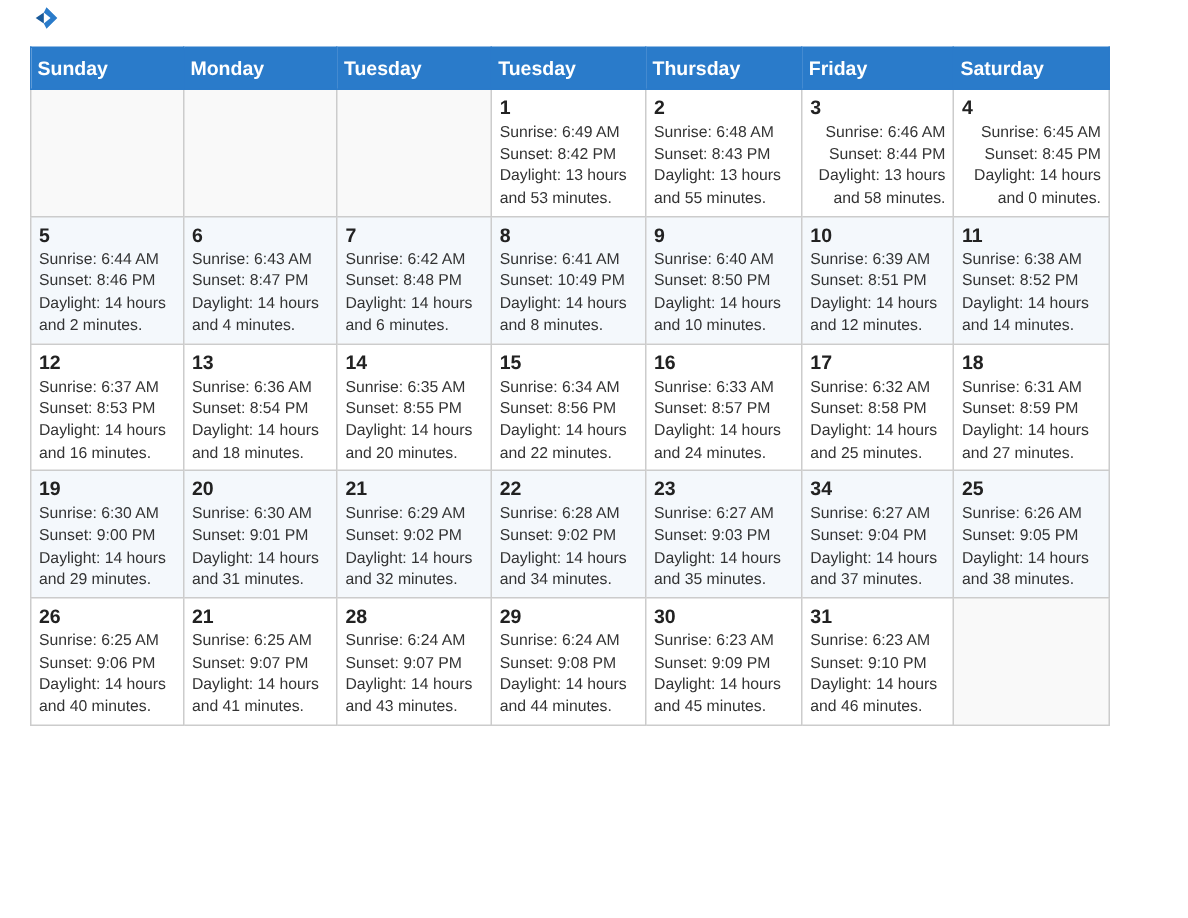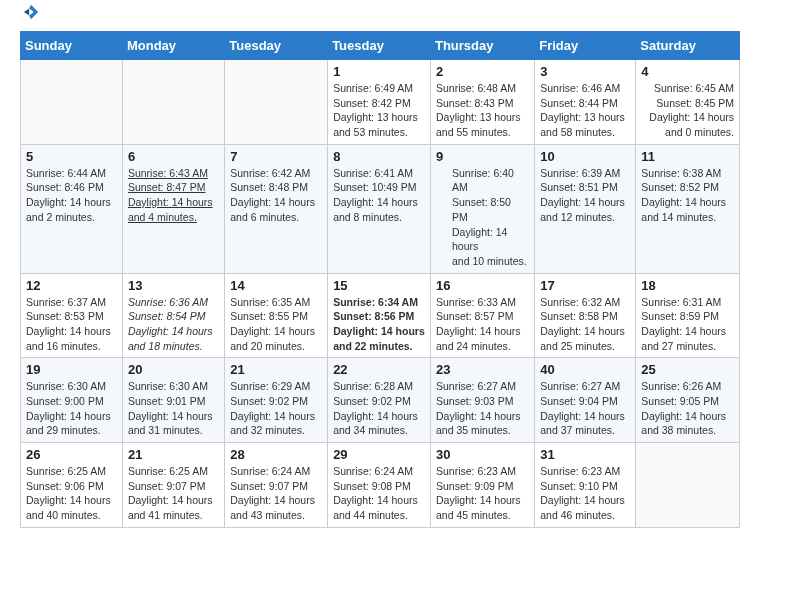--- a/index.html
+++ b/index.html
@@ -148,21 +148,21 @@
           </td>
           <td>
             <div class="day-num">2</div>
             <div class="day-info" style="white-space: pre-line;">Sunrise: 6:48 AM
 Sunset: 8:43 PM
 Daylight: 13 hours
 and 55 minutes.</div>
           </td>
           <td>
             <div class="day-num">3</div>
-            <div class="day-info" style="white-space: pre-line;">Sunrise: 6:46 AM
+            <div class="day-info" style="white-space: pre-line; text-align: right;">Sunrise: 6:46 AM
 Sunset: 8:44 PM
 Daylight: 13 hours
 and 58 minutes.</div>
           </td>
           <td>
             <div class="day-num">4</div>
             <div class="day-info" style="white-space: pre-line; text-align: right;">Sunrise: 6:45 AM
 Sunset: 8:45 PM
 Daylight: 14 hours
 and 0 minutes.</div>
@@ -171,42 +171,42 @@
         <tr>
           <td>
             <div class="day-num">5</div>
             <div class="day-info" style="white-space: pre-line;">Sunrise: 6:44 AM
 Sunset: 8:46 PM
 Daylight: 14 hours
 and 2 minutes.</div>
           </td>
           <td>
             <div class="day-num">6</div>
-            <div class="day-info" style="white-space: pre-line; text-decoration: underline;">Sunrise: 6:43 AM
+            <div class="day-info" style="white-space: pre-line;">Sunrise: 6:43 AM
 Sunset: 8:47 PM
 Daylight: 14 hours
 and 4 minutes.</div>
           </td>
           <td>
             <div class="day-num">7</div>
             <div class="day-info" style="white-space: pre-line;">Sunrise: 6:42 AM
 Sunset: 8:48 PM
 Daylight: 14 hours
 and 6 minutes.</div>
           </td>
           <td>
             <div class="day-num">8</div>
             <div class="day-info" style="white-space: pre-line;">Sunrise: 6:41 AM
 Sunset: 10:49 PM
 Daylight: 14 hours
 and 8 minutes.</div>
           </td>
           <td>
             <div class="day-num">9</div>
-            <div class="day-info" style="white-space: pre-line; margin-left: 16px;">Sunrise: 6:40 AM
+            <div class="day-info" style="white-space: pre-line;">Sunrise: 6:40 AM
 Sunset: 8:50 PM
 Daylight: 14 hours
 and 10 minutes.</div>
           </td>
           <td>
             <div class="day-num">10</div>
             <div class="day-info" style="white-space: pre-line;">Sunrise: 6:39 AM
 Sunset: 8:51 PM
 Daylight: 14 hours
 and 12 minutes.</div>
@@ -222,35 +222,35 @@
         <tr>
           <td>
             <div class="day-num">12</div>
             <div class="day-info" style="white-space: pre-line;">Sunrise: 6:37 AM
 Sunset: 8:53 PM
 Daylight: 14 hours
 and 16 minutes.</div>
           </td>
           <td>
             <div class="day-num">13</div>
-            <div class="day-info" style="white-space: pre-line; font-style: italic;">Sunrise: 6:36 AM
+            <div class="day-info" style="white-space: pre-line;">Sunrise: 6:36 AM
 Sunset: 8:54 PM
 Daylight: 14 hours
 and 18 minutes.</div>
           </td>
           <td>
             <div class="day-num">14</div>
             <div class="day-info" style="white-space: pre-line;">Sunrise: 6:35 AM
 Sunset: 8:55 PM
 Daylight: 14 hours
 and 20 minutes.</div>
           </td>
           <td>
             <div class="day-num">15</div>
-            <div class="day-info" style="white-space: pre-line; font-weight: bold;">Sunrise: 6:34 AM
+            <div class="day-info" style="white-space: pre-line;">Sunrise: 6:34 AM
 Sunset: 8:56 PM
 Daylight: 14 hours
 and 22 minutes.</div>
           </td>
           <td>
             <div class="day-num">16</div>
             <div class="day-info" style="white-space: pre-line;">Sunrise: 6:33 AM
 Sunset: 8:57 PM
 Daylight: 14 hours
 and 24 minutes.</div>
@@ -300,21 +300,21 @@
 and 34 minutes.</div>
           </td>
           <td>
             <div class="day-num">23</div>
             <div class="day-info" style="white-space: pre-line;">Sunrise: 6:27 AM
 Sunset: 9:03 PM
 Daylight: 14 hours
 and 35 minutes.</div>
           </td>
           <td>
-            <div class="day-num">40</div>
+            <div class="day-num">34</div>
             <div class="day-info" style="white-space: pre-line;">Sunrise: 6:27 AM
 Sunset: 9:04 PM
 Daylight: 14 hours
 and 37 minutes.</div>
           </td>
           <td>
             <div class="day-num">25</div>
             <div class="day-info" style="white-space: pre-line;">Sunrise: 6:26 AM
 Sunset: 9:05 PM
 Daylight: 14 hours

